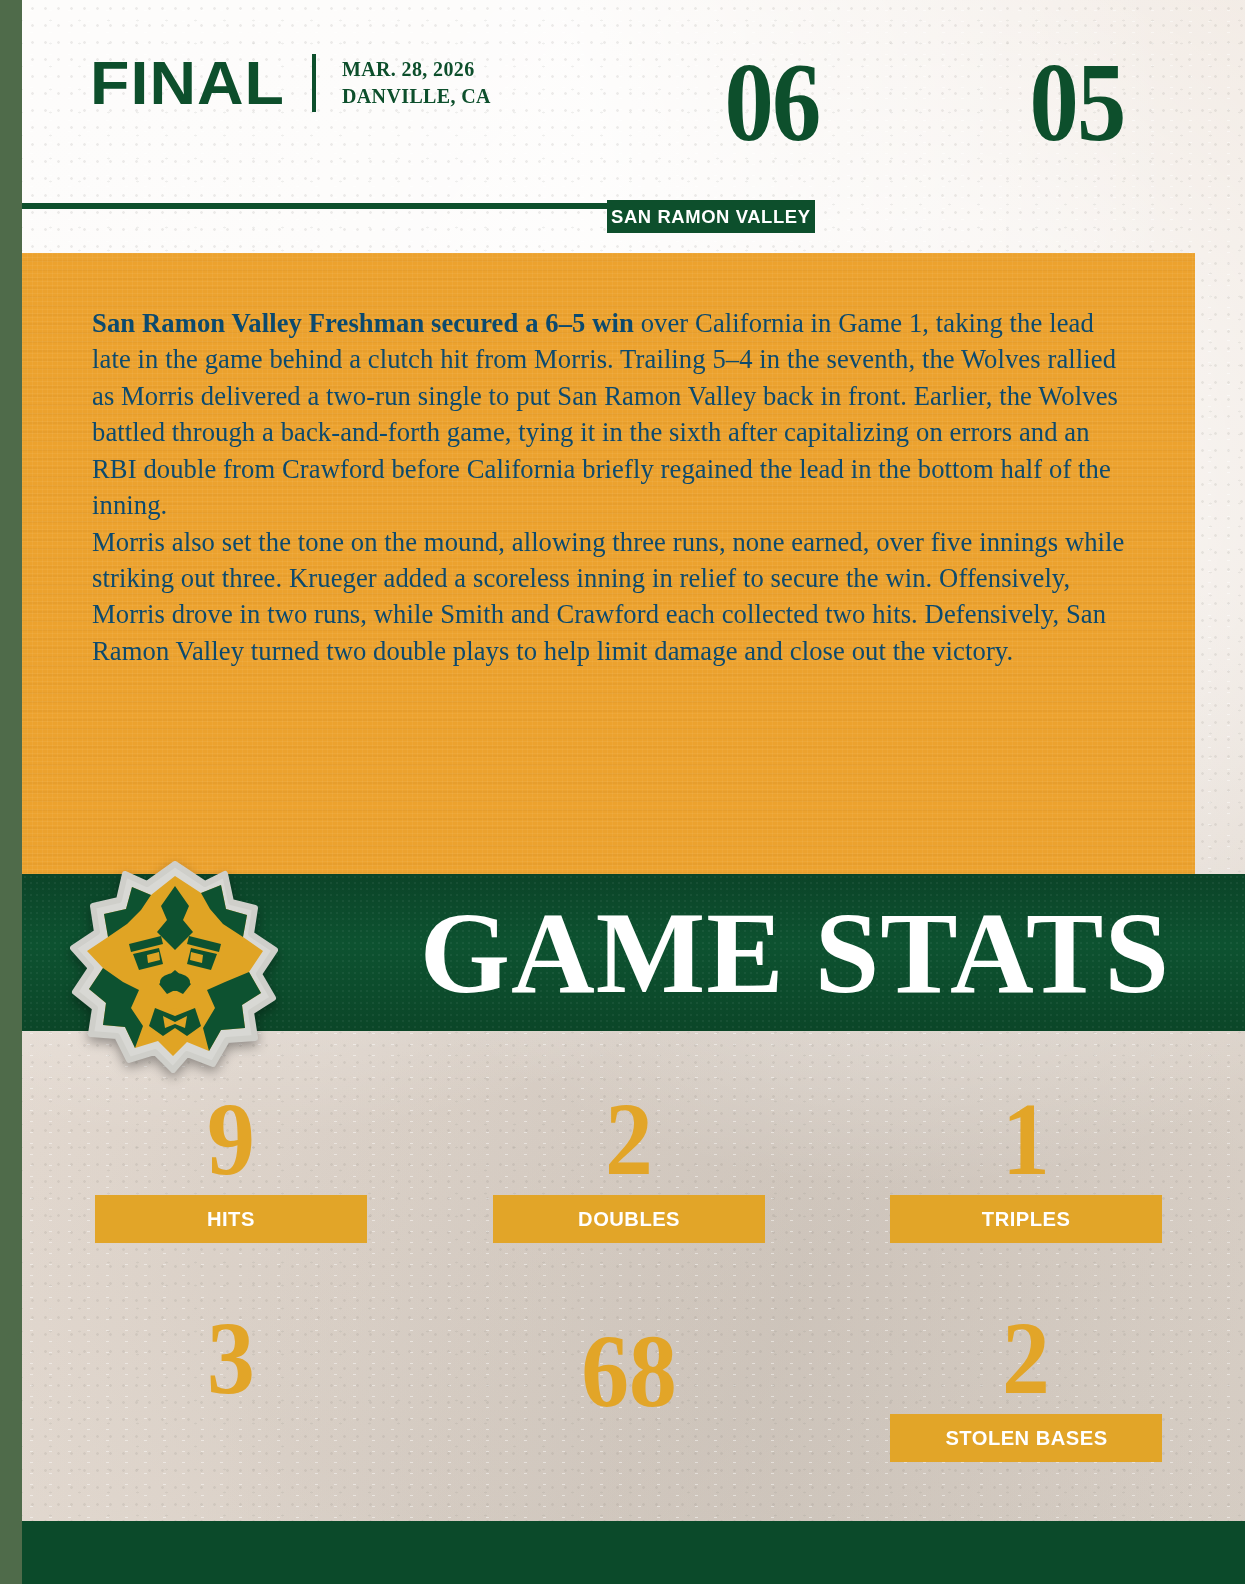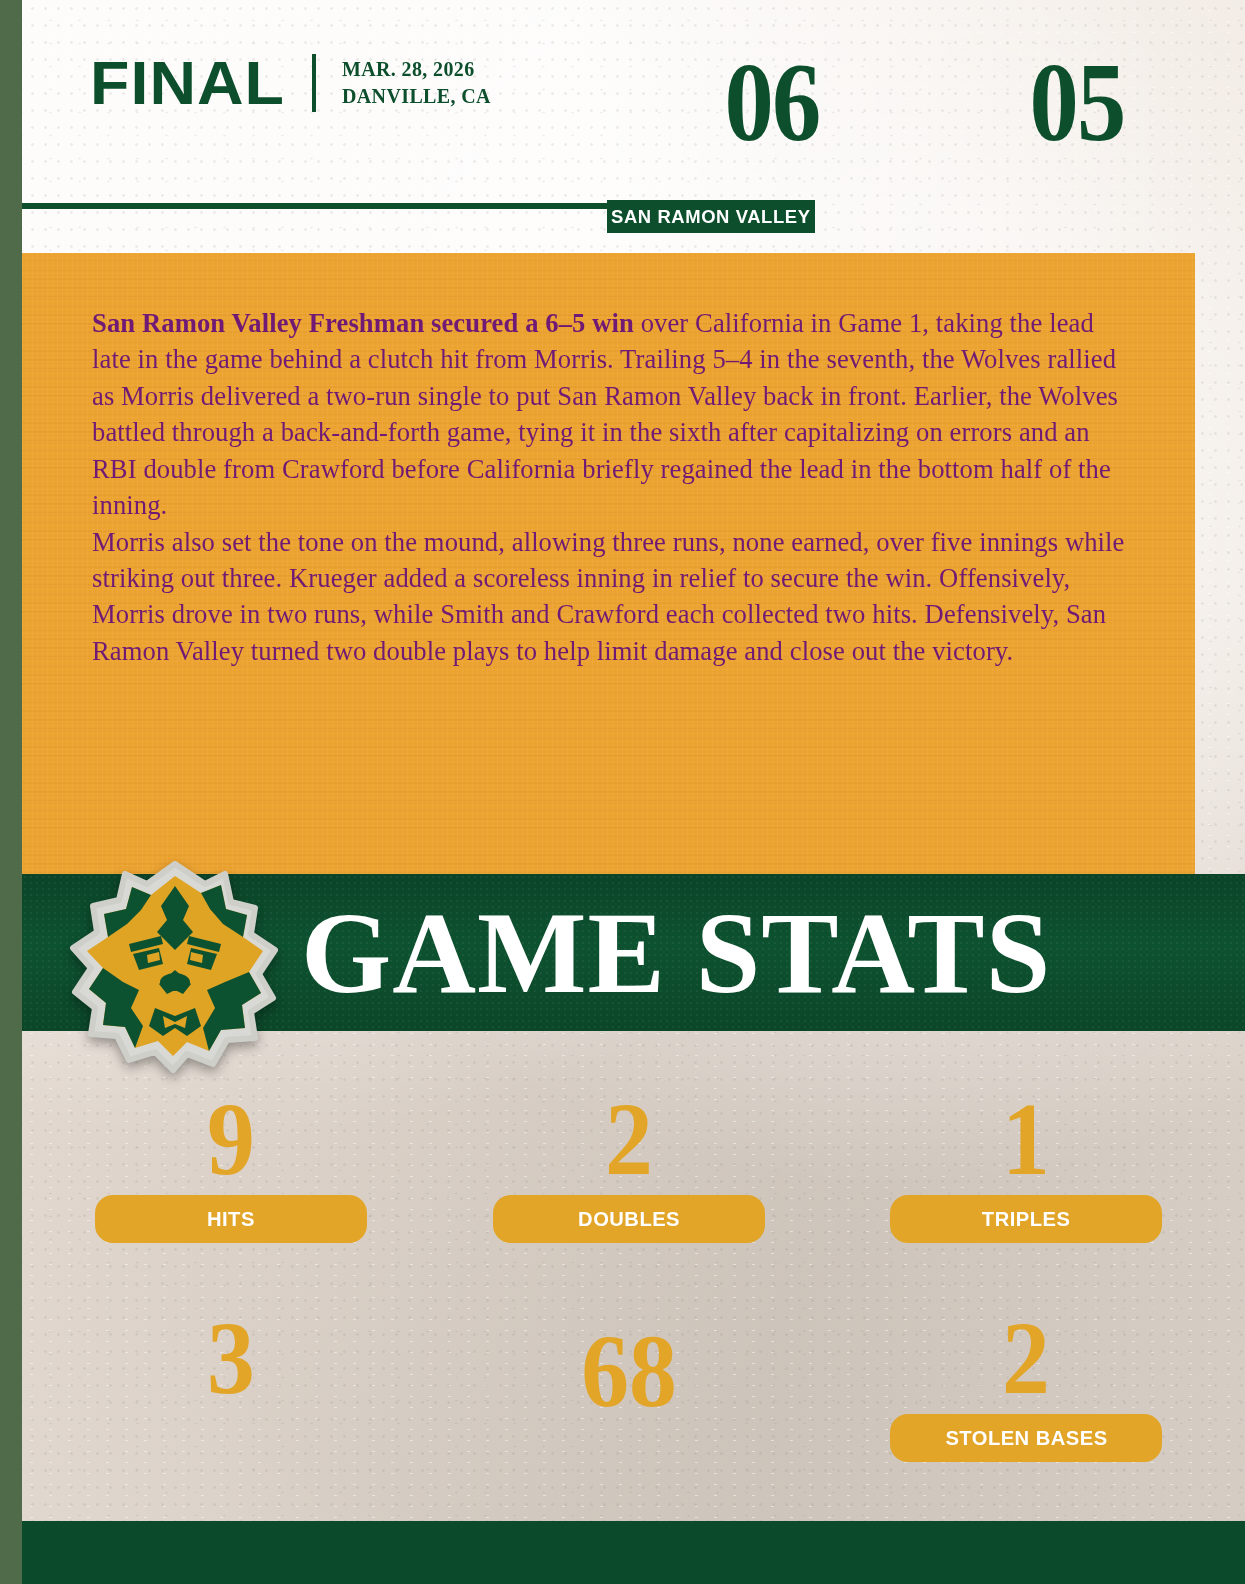--- a/index.html
+++ b/index.html
@@ -83,67 +83,67 @@
     position:absolute;inset:0;pointer-events:none;
     background-image:
       repeating-linear-gradient(0deg, rgba(255,255,255,.055) 0 1px, rgba(0,0,0,0) 1px 4px),
       repeating-linear-gradient(90deg, rgba(255,255,255,.05) 0 1px, rgba(0,0,0,0) 1px 5px),
       repeating-linear-gradient(0deg, rgba(120,70,10,.045) 0 2px, rgba(0,0,0,0) 2px 9px);
     opacity:.95;
   }
   .narrative .body{
     position:relative;padding:52px 62px 0 70px;
     font-family:"Liberation Serif", serif;
-    color:#701a75;font-size:26.6px;line-height:1.37;
+    color:#0c4a6e;font-size:26.6px;line-height:1.37;
     letter-spacing:.1px;
   }
   .narrative p{margin:0;}
   .narrative p+p{}
   .narrative b{font-weight:700;}
 
   
   .statsband{
     position:absolute;left:22px;top:874px;width:1223px;height:157px;
     background:linear-gradient(180deg,#0b4428 0%,#0d5230 45%,#0b4628 100%);
     z-index:12;
   }
   .statsband .dots{
     position:absolute;inset:0;pointer-events:none;
     background-image:radial-gradient(rgba(255,255,255,.05) 1px, transparent 1.3px);
     background-size:6px 6px;
   }
   .statstitle{
-    position:absolute;left:301px;top:894px;width:880px;height:120px;
+    position:absolute;left:290px;top:894px;width:880px;height:120px;
     z-index:14;
     font-family:"Liberation Serif", serif;
     font-weight:700;font-size:116px;line-height:118px;
     color:#ffffff;letter-spacing:1px;
     transform:scaleX(1.0);
-    text-align:left;
+    text-align:right;
     white-space:nowrap;
   }
 
   
   .logo{position:absolute;left:55px;top:858px;width:240px;height:215px;z-index:20;}
   .logo svg{display:block;width:240px;height:215px;
     filter:drop-shadow(0 5px 6px rgba(0,0,0,.35));}
 
   
   .grid{position:absolute;left:22px;top:1031px;width:1223px;height:490px;z-index:10;}
   .cell{position:absolute;width:272px;}
   .cell .num{
     font-family:"Liberation Serif", serif;
     font-weight:700;color:#e2a528;
     font-size:104px;line-height:104px;text-align:center;
     transform:scaleX(.92);
     height:108px;
   }
   .cell .bar{
     height:48px;background:#e2a528;
-    display:flex;align-items:center;justify-content:center;border-radius:18px;
+    display:flex;align-items:center;justify-content:center;
   }
   .cell .bar span{
     color:#ffffff;font-family:"Liberation Sans", sans-serif;
     font-weight:700;font-size:21px;letter-spacing:.5px;
     transform:scaleX(.96);white-space:nowrap;
   }
   .c0{left:73px;top:56px;}  .c1{left:471px;top:56px;}  .c2{left:868px;top:56px;}
   .c3{left:73px;top:275px;} .c4{left:471px;top:288px;} .c5{left:868px;top:275px;}
 
   .footer{

